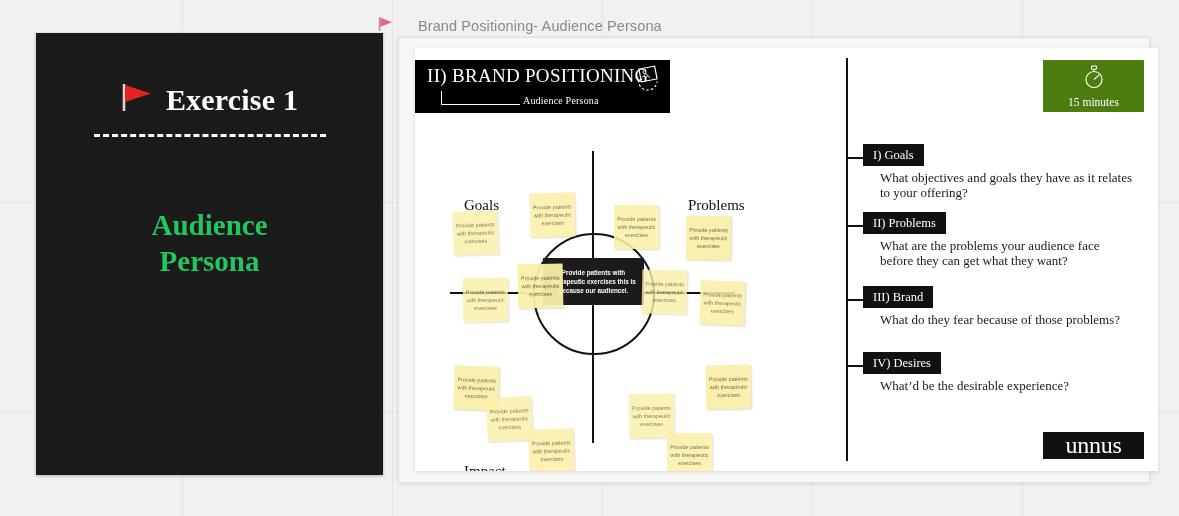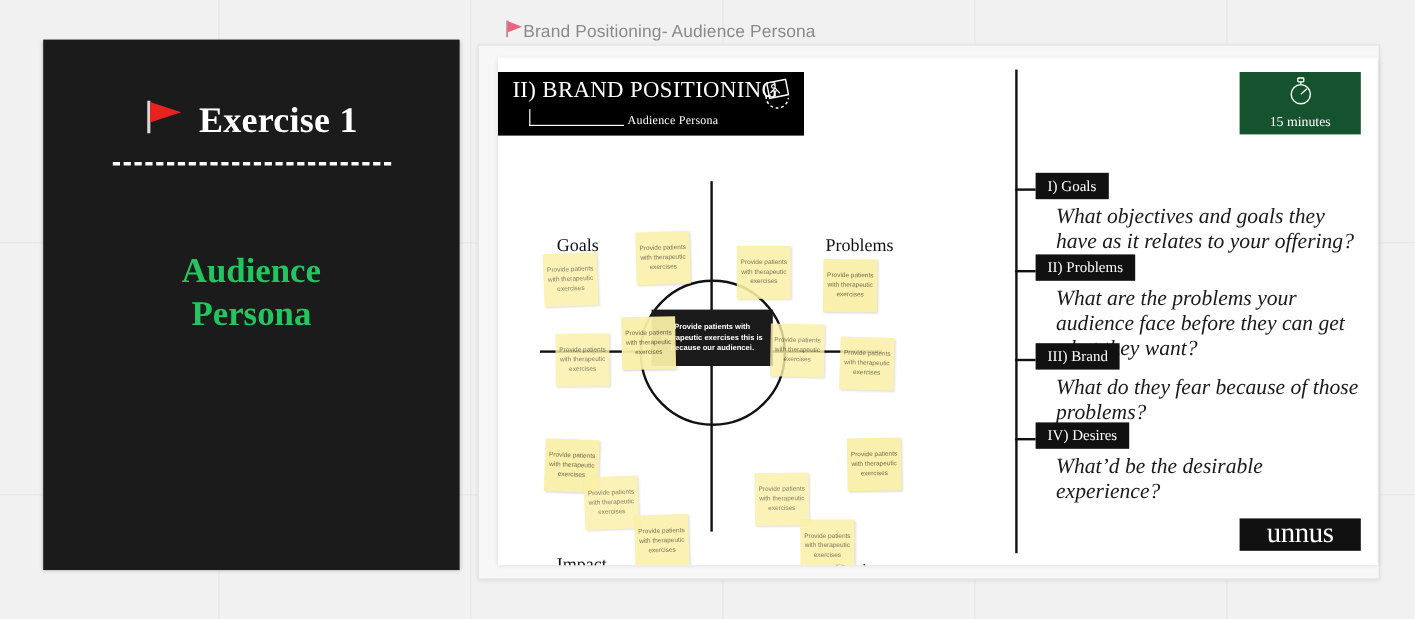--- a/index.html
+++ b/index.html
@@ -37,38 +37,39 @@
     margin-top:17px;width:232px;height:0;
     border-top:3px dashed #ffffff;
   }
   #exercise-subtitle{
     margin-top:70px;color:#22c55e;text-align:center;
     font-family:"Liberation Serif", serif;font-weight:bold;
     font-size:29px;line-height:1.25;
   }
   
   #breadcrumb{
-    position:absolute;left:421px;top:16px;
-    display:flex;align-items:center;gap:0;
+    position:absolute;left:378px;top:16px;
+    display:flex;align-items:center;gap:25px;
   }
   #breadcrumb-label{
     color:#8a8a8a;font-size:14.5px;letter-spacing:.1px;
   }
   
   #board-frame{
     position:absolute;left:398px;top:37px;width:750px;height:444px;
     background:#f7f7f7;
     border:1px solid #e2e2e2;
     box-shadow:0 1px 4px rgba(0,0,0,.12);
   }
   #board-card{
     position:absolute;left:415px;top:48px;width:733px;height:423px;
     background:#ffffff;
     box-shadow:0 1px 4px rgba(0,0,0,.13);
     overflow:hidden;
+    padding-left:10px;
   }
   
   #title-block{
     position:absolute;left:0px;top:12px;width:255px;height:53px;
     background:#000;
     color:#fff;
   }
   #title-main{
     position:absolute;left:12px;top:5px;
     font-family:"Liberation Serif", serif;font-size:19px;
@@ -80,21 +81,21 @@
     border-left:1.6px solid #fff;border-bottom:1.6px solid #fff;
   }
   #title-sub{
     position:absolute;left:108px;top:35px;
     font-family:"Liberation Serif", serif;font-size:10px;
     letter-spacing:.2px;white-space:nowrap;
   }
   
   #timer-badge{
     position:absolute;right:14px;top:12px;width:101px;height:52px;
-    background:#14532d;color:#fff;
+    background:#4d7c0f;color:#fff;
     display:flex;flex-direction:column;align-items:center;justify-content:center;gap:2px;
   }
   #timer-label{font-family:"Liberation Serif", serif;font-size:11.5px;}
   
   #map-area{
     position:absolute;left:20px;top:85px;width:410px;height:325px;
   }
   .axis-h{position:absolute;left:15px;top:159px;width:285px;height:0;border-top:2px solid #111;}
   .axis-v{position:absolute;left:157px;top:18px;width:0;height:292px;border-left:2px solid #111;}
   #center-circle{
@@ -136,22 +137,22 @@
   .q-item{position:absolute;left:0;width:290px;}
   .q-tick{position:absolute;left:0;top:13px;width:17px;height:0;border-top:2px solid #111;}
   .q-chip{
     position:absolute;left:17px;top:0;height:22px;
     background:#111;color:#fff;
     font-family:"Liberation Serif", serif;font-size:12.5px;
     display:inline-flex;align-items:center;padding:0 10px;
   }
   .q-text{
     position:absolute;left:34px;top:26px;width:252px;
-    font-family:"Liberation Serif", serif;font-size:18px;
-    line-height:1.18;color:#1a1a1a;font-style:italic;
+    font-family:"Liberation Serif", serif;font-size:13px;
+    line-height:1.18;color:#1a1a1a;
   }
   
   #logo-unnus{
     position:absolute;right:14px;bottom:12px;width:101px;height:27px;
     background:#111;color:#fff;
     display:flex;align-items:center;justify-content:center;
     font-family:"Liberation Serif", serif;font-size:24px;letter-spacing:-.3px;
   }
 </style>
 </head>

